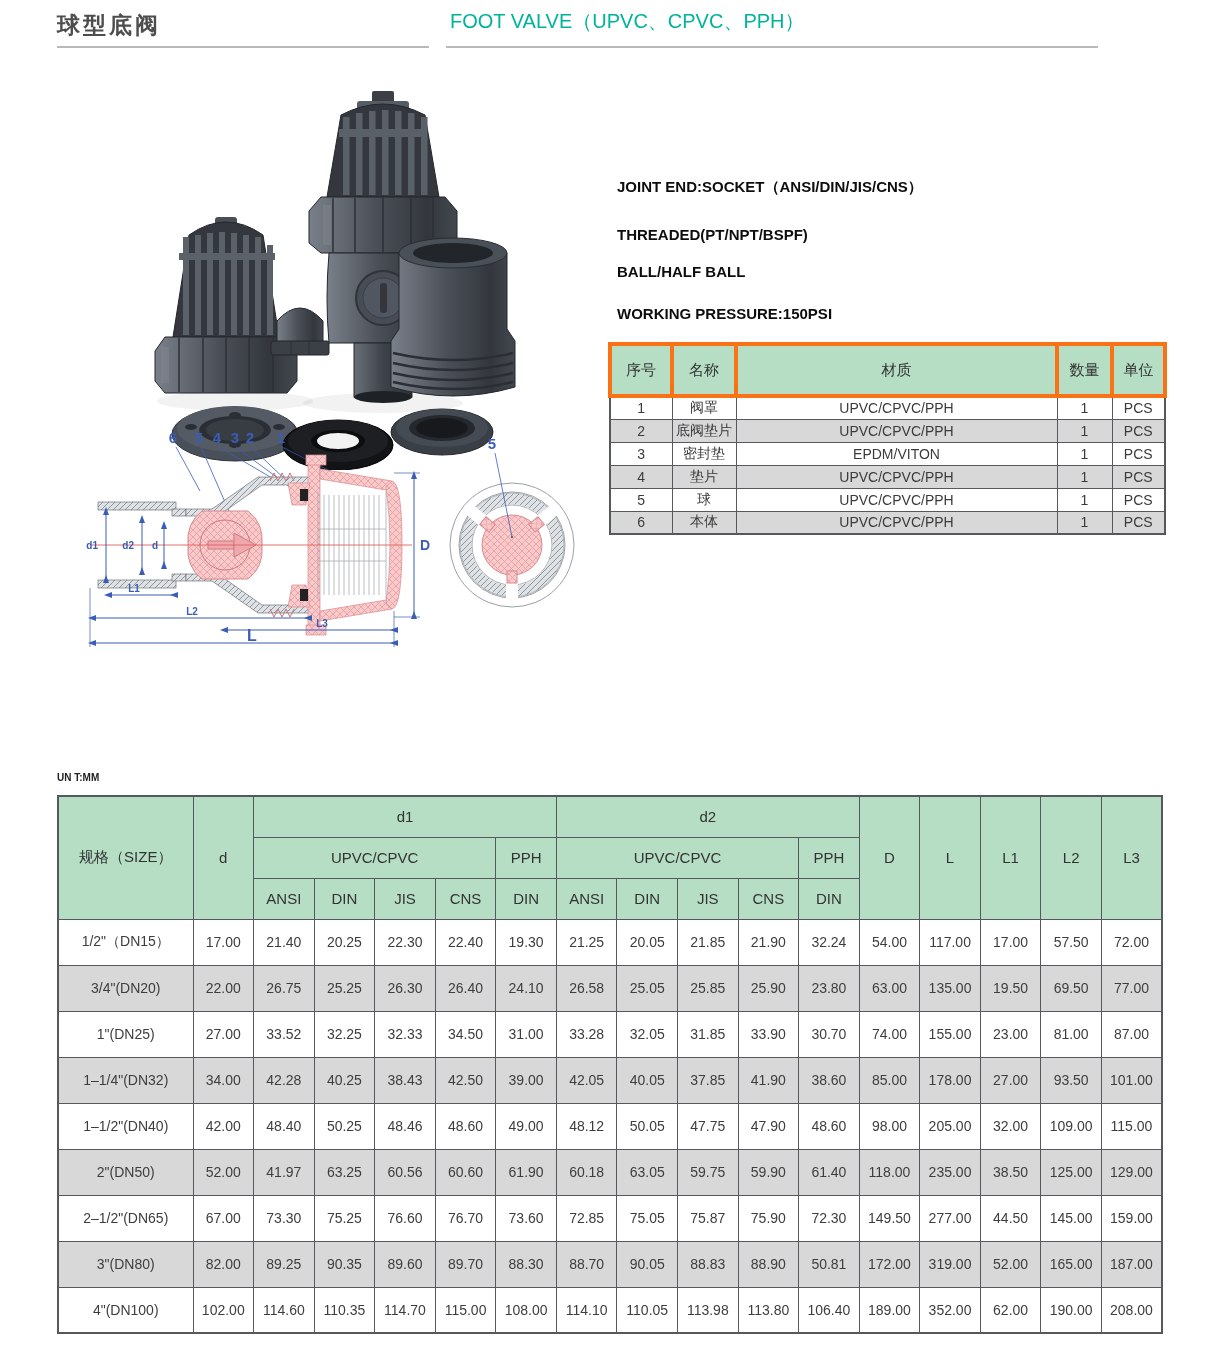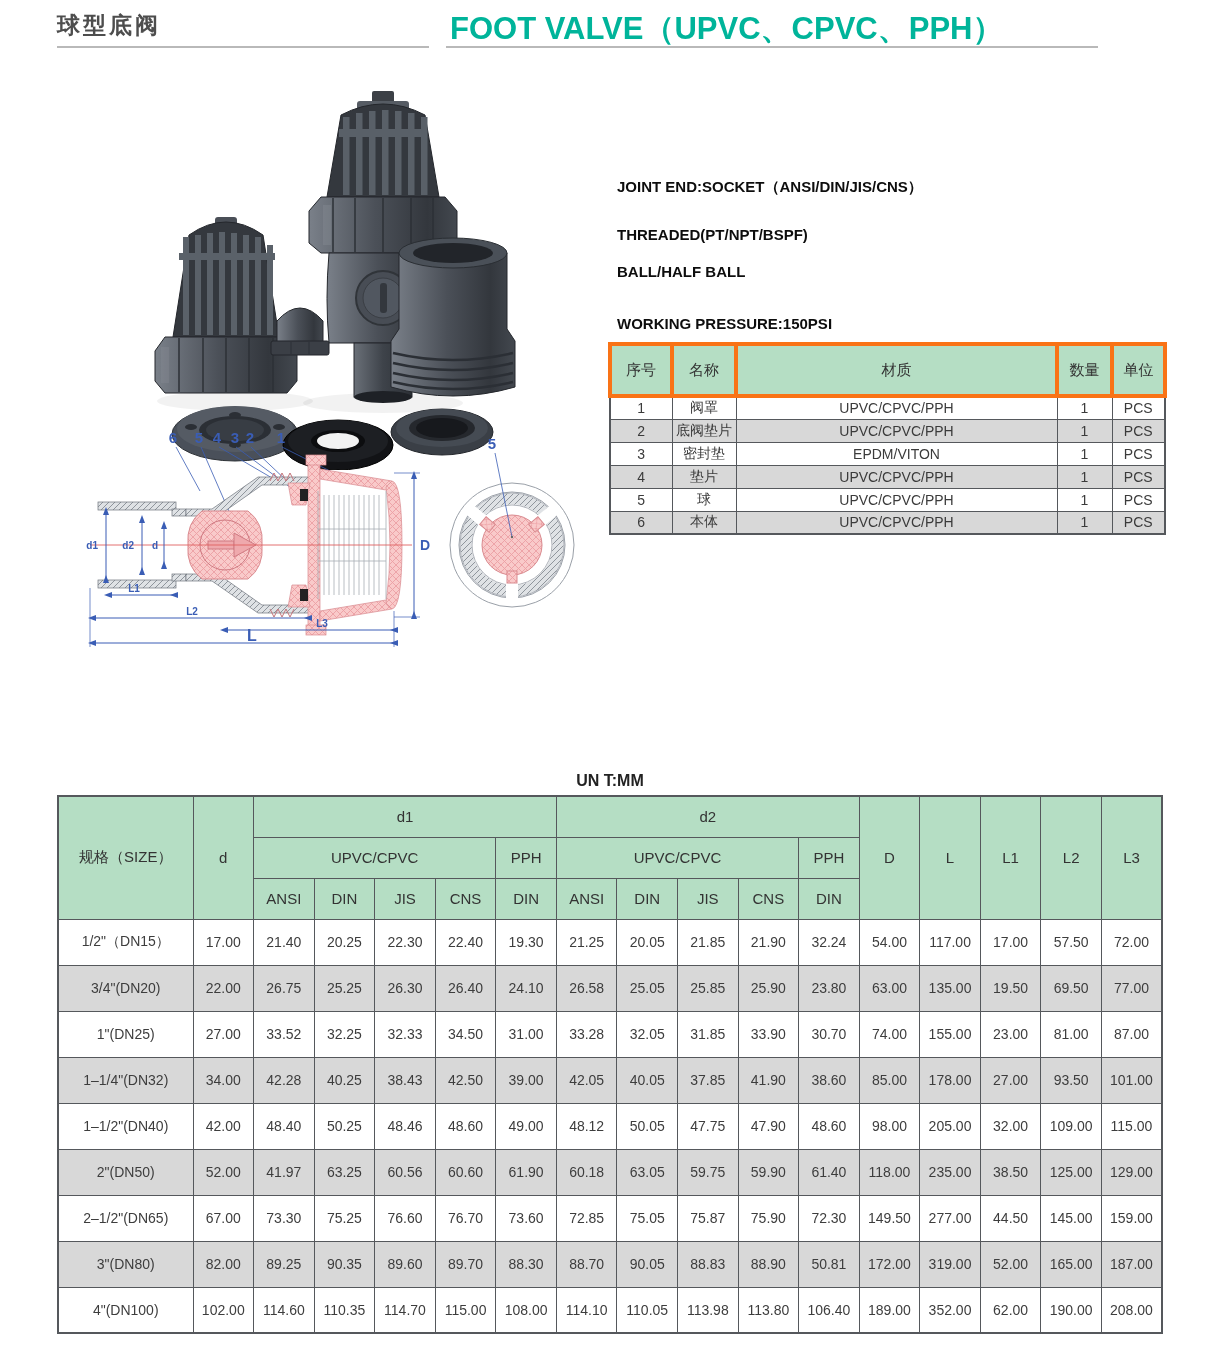--- a/index.html
+++ b/index.html
@@ -4,49 +4,49 @@
 <style>
   * { box-sizing: border-box; }
   html,body { margin:0; padding:0; background:#ffffff; }
   .page {
     position:relative; width:1220px; height:1354px; background:#fff;
     font-family:"Liberation Sans", sans-serif; overflow:hidden;
   }
   
   .title-zh { position:absolute; left:57px; top:10px; font-size:23px; font-weight:bold;
               color:#4d4d4d; letter-spacing:3px;text-align:right; }
-  .title-en { position:absolute; left:450px; top:8px; font-size:31px; font-weight:bold;
+  .title-en { position:absolute; left:450px; top:8px; font-size:20px; font-weight:normal;
               color:#00b49a; }
   .rule { position:absolute; top:46px; height:2px; background:#b9b9b9; }
   .rule-left  { left:57px;  width:372px; }
   .rule-right { left:446px; width:652px; }
 
   
   .photo   { position:absolute; left:95px; top:85px;  width:430px; height:385px; }
   .diagram { position:absolute; left:60px; top:425px; width:540px; height:240px; }
   .photo svg, .diagram svg { width:100%; height:100%; display:block; }
 
   
   .specs { position:absolute; left:617px; top:178px; width:560px; height:160px; }
   .spec-line { position:absolute; left:0; font-size:15px; font-weight:bold; color:#0d0d0d; }
-  .spec-0 { top:0;text-align:center; }  .spec-1 { top:48px; } .spec-2 { top:85px; } .spec-3 { top:137px; }
+  .spec-0 { top:0;text-align:center; }  .spec-1 { top:48px; } .spec-2 { top:85px; } .spec-3 { top:127px; }
 
   
   table { border-collapse:collapse; }
   .parts-table { position:absolute; left:608px; top:342px; width:555px;
                  table-layout:fixed; border:2px solid #55585c; }
   .parts-table th { background:#b5dec4; border:4px solid #f97316; height:52px;
                     font-size:15px; font-weight:normal; color:#333; }
   .parts-table td { border:1px solid #55585c; height:23px; text-align:center;
                     font-size:14px; color:#3b3b3b; padding:0; }
   .parts-table tr.alt td { background:#d8d8d8; }
 
   
-  .unit-note { position:absolute; left:57px; top:772px; width:1106px; text-align:center;
-               font-size:16px; font-weight:bold; color:#222; }
+  .unit-note { position:absolute; left:57px; top:772px; width:1106px; text-align:left;
+               font-size:10px; font-weight:bold; color:#222; }
 
   
   .dim-table { position:absolute; left:57px; top:795px; width:1106px;
                table-layout:fixed; border:2px solid #55585c; }
   .dim-table th { background:#b5dec4; border:1px solid #55585c; height:41px;
                   font-size:15px; font-weight:normal; color:#333; }
   .dim-table td { border:1px solid #55585c; height:46px; text-align:center;
                   font-size:14px; color:#3d3d3d; padding:0; }
   .dim-table tr.alt td { background:#d8d8d8; }
 </style>

